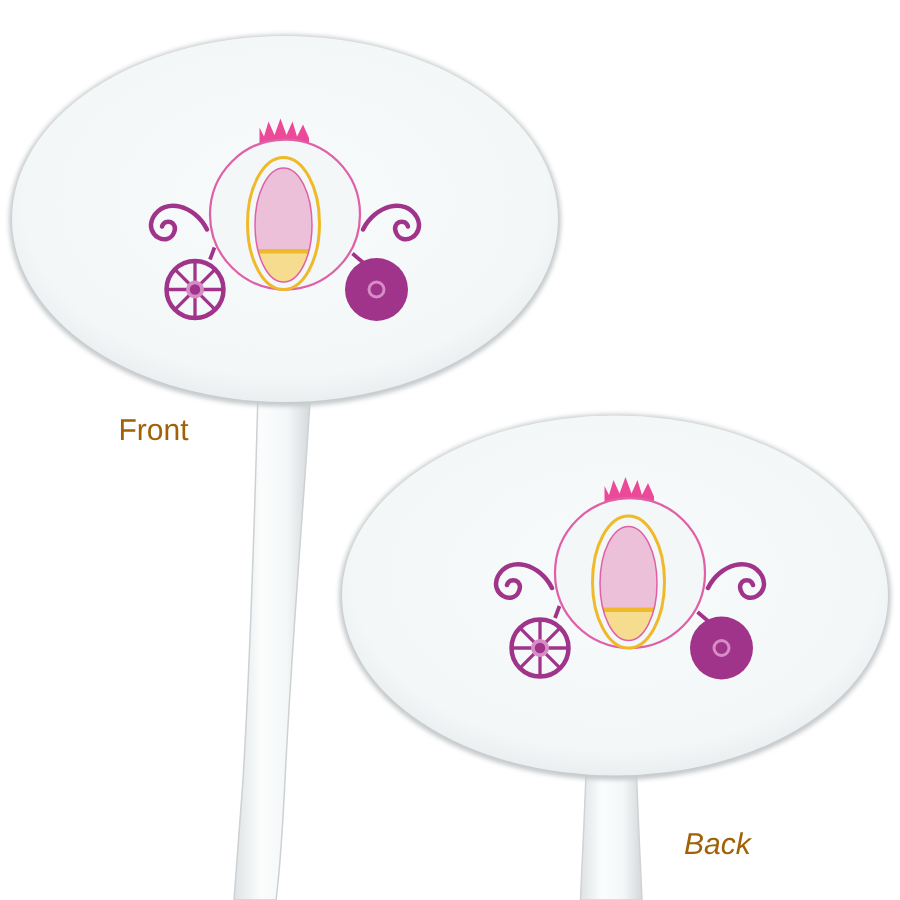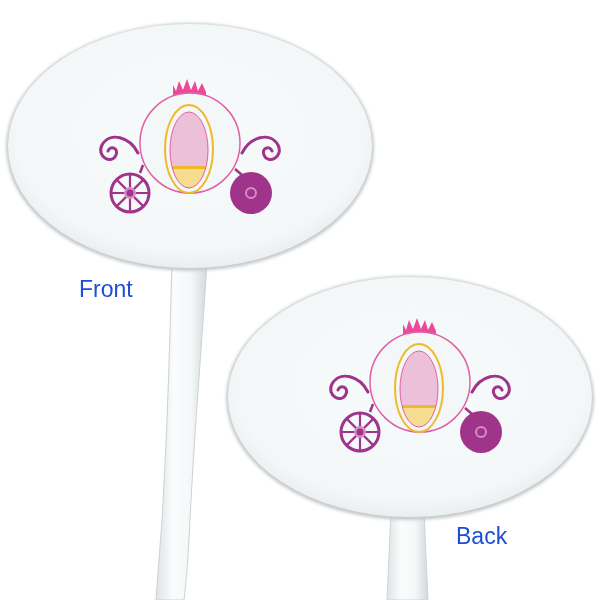--- a/index.html
+++ b/index.html
@@ -1,20 +1,20 @@
 <!DOCTYPE html>
 <html><head>
 <meta charset="utf-8">
 <style>
   html, body { margin: 0; padding: 0; background: #ffffff; }
   body { width: 600px; height: 600px; position: relative; overflow: hidden; font-family: "Liberation Sans", sans-serif; }
   .scene { position: absolute; left: 0; top: 0; width: 600px; height: 600px; }
-  .label { position: absolute; font-size: 23px; color: #1d4ed8; font-family: "Liberation Sans", sans-serif; }
+  .label { position: absolute; font-size: 20px; color: #a16207; font-family: "Liberation Sans", sans-serif; }
   .label-front { left: 79px; top: 276px; }
-  .label-back { left: 456px; top: 523px; }
+  .label-back { left: 456px; top: 552px; font-style: italic; }
 </style>
 </head>
 <body>
 
 <svg class="scene" width="600" height="600" viewBox="0 0 600 600" xmlns="http://www.w3.org/2000/svg">
   <defs>
     <radialGradient id="paddleGrad" cx="50%" cy="45%" r="60%">
       <stop offset="0%" stop-color="#f7fbfc"></stop>
       <stop offset="80%" stop-color="#f3f7f8"></stop>
       <stop offset="100%" stop-color="#e4e8ea"></stop>

